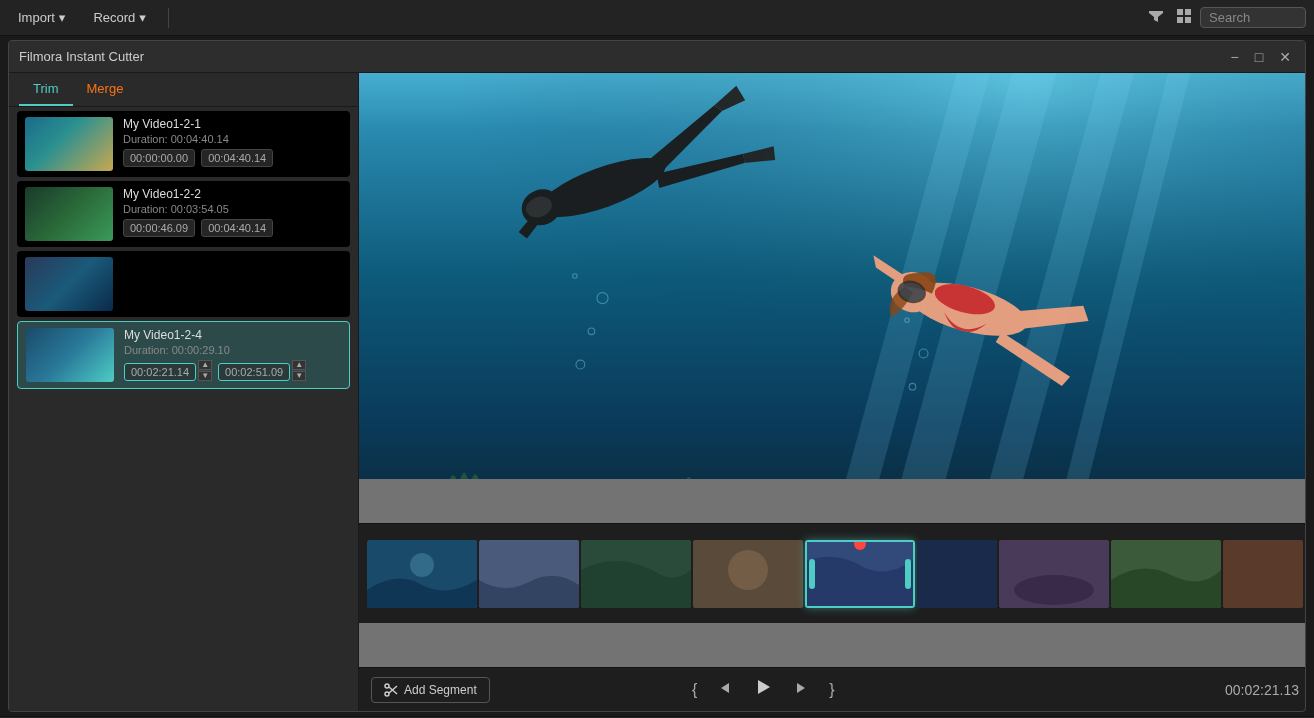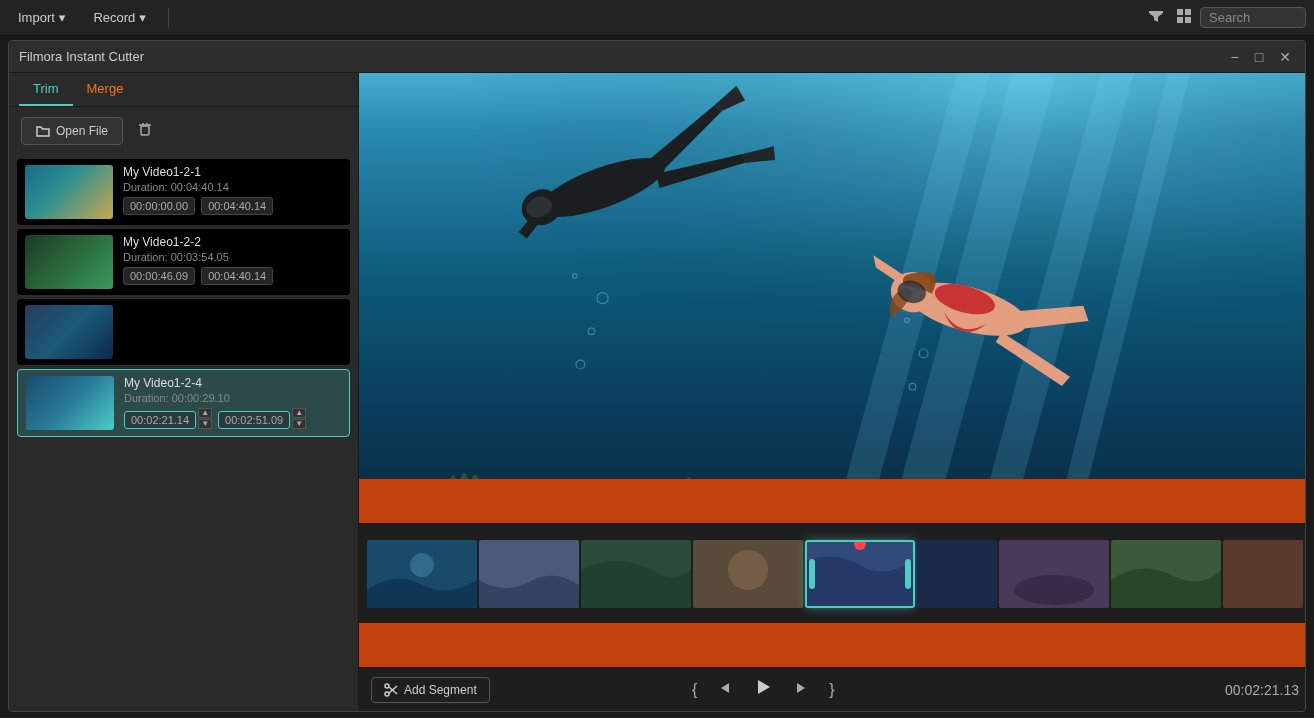--- a/index.html
+++ b/index.html
@@ -254,21 +254,21 @@
       padding: 0 2px;
       cursor: pointer;
       line-height: 1;
     }
 
     
     .right-panel {
       flex: 1;
       display: flex;
       flex-direction: column;
-      background: #c2410c;
+      background: #737373;
       gap: 44px;
     }
 
     .video-preview {
       flex: 1;
       background: #000;
       display: flex;
       align-items: center;
       justify-content: center;
       overflow: hidden;
@@ -477,36 +477,20 @@
 
   <div class="content-area">
 
     <div class="left-panel">
 
       <div class="tabs-row">
         <div class="tab-item active">Trim</div>
         <div class="tab-item">Merge</div>
       </div>
 
-      <div class="panel-toolbar">
-        <button class="open-file-btn">
-          <svg width="14" height="14" viewBox="0 0 14 14" fill="none" stroke="currentColor" stroke-width="1.5">
-            <path d="M1 3h4l1.5 2H13v7H1V3z"></path>
-          </svg>
-          <span>Open File</span>
-        </button>
-        <button class="delete-btn">
-          <svg width="16" height="16" viewBox="0 0 16 16" fill="currentColor">
-            <rect x="4" y="5" width="8" height="9" rx="1" fill="none" stroke="currentColor" stroke-width="1.5"></rect>
-            <line x1="2" y1="4" x2="14" y2="4" stroke="currentColor" stroke-width="1.5"></line>
-            <line x1="6" y1="4" x2="6" y2="2" stroke="currentColor" stroke-width="1.5"></line>
-            <line x1="10" y1="4" x2="10" y2="2" stroke="currentColor" stroke-width="1.5"></line>
-          </svg>
-        </button>
-      </div>
 
       <div class="file-list">
 
         <div class="file-item">
           <div class="file-thumb thumb-1"></div>
           <div class="file-info">
             <div class="file-name">My Video1-2-1</div>
             <div class="file-duration">Duration: 00:04:40.14</div>
             <div class="file-times">
               <div class="time-box">00:00:00.00</div>

